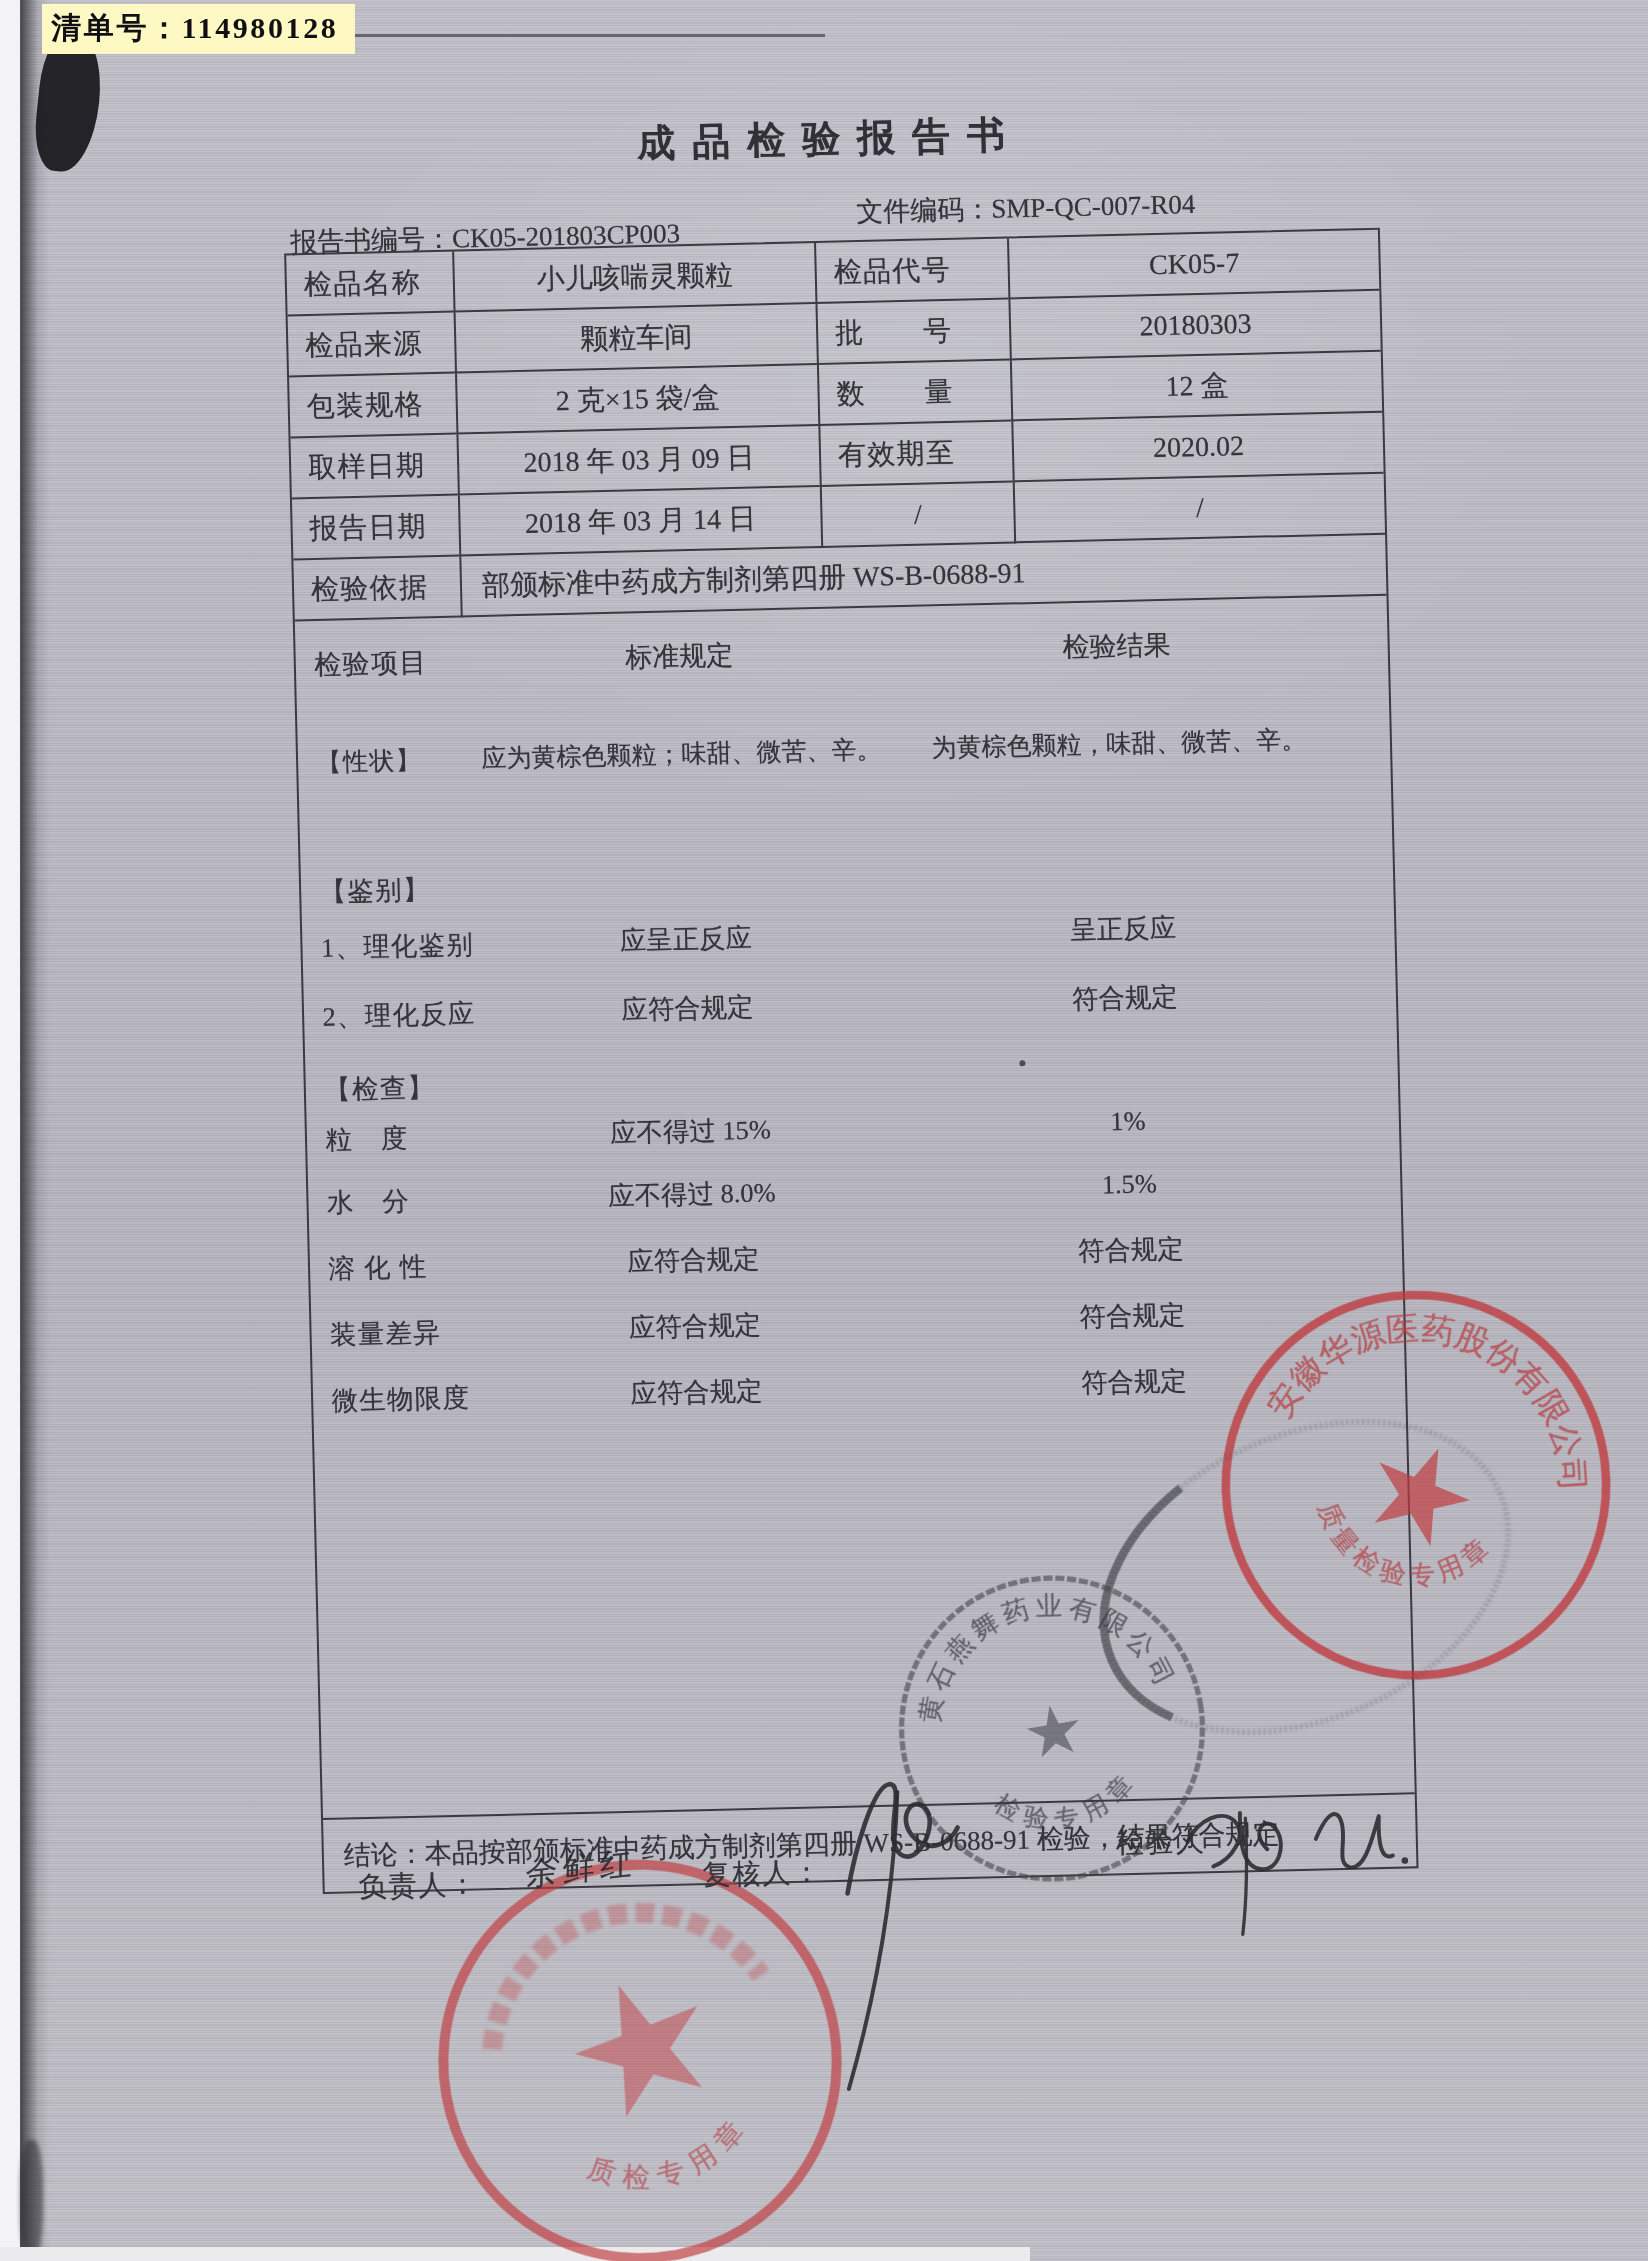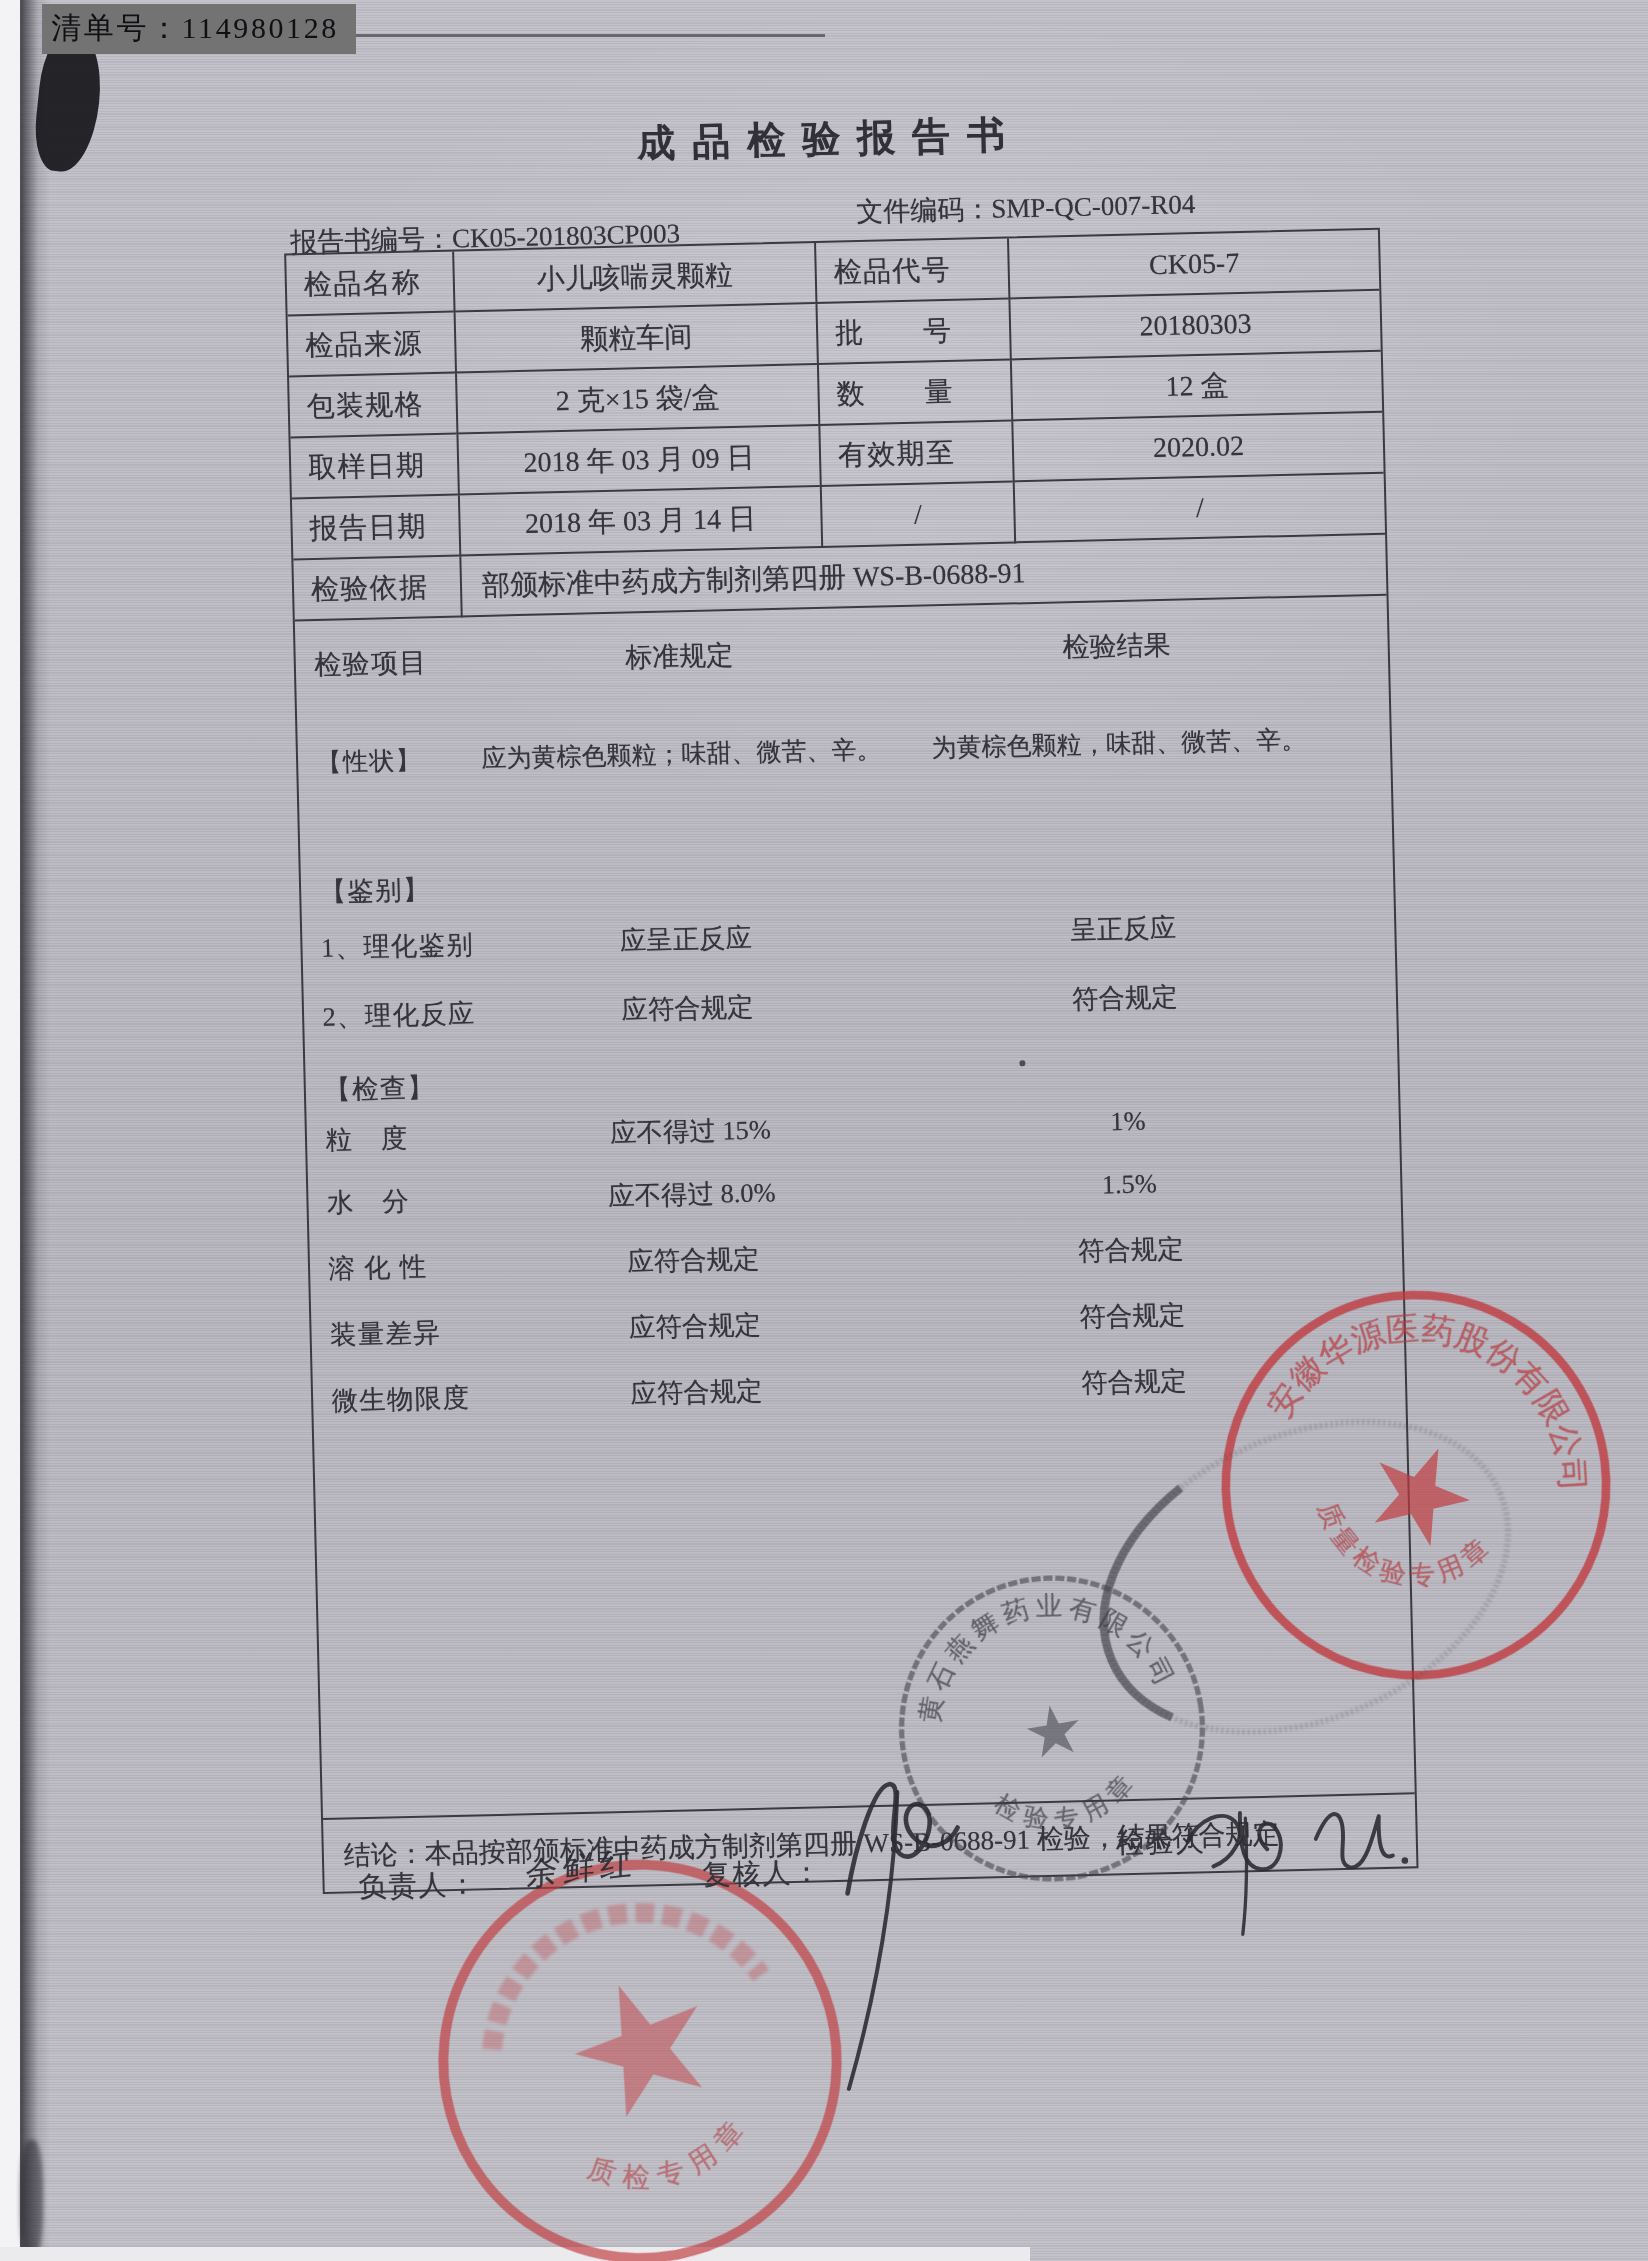--- a/index.html
+++ b/index.html
@@ -15,22 +15,22 @@
   .edge-white-left{position:absolute;left:0;top:0;width:21px;height:2261px;background:#f3f3f5;z-index:6;}
   .edge-dark-left{position:absolute;left:20px;top:0;width:30px;height:2261px;z-index:6;
     background:linear-gradient(to right, rgba(25,25,30,.75), rgba(25,25,30,.12) 60%, rgba(25,25,30,0));}
   .blob-topleft{position:absolute;left:38px;top:32px;width:61px;height:140px;background:#17171b;
     border-radius:46% 54% 58% 42%;transform:rotate(6deg);opacity:.92;z-index:7;}
   .blob-bottomleft{position:absolute;left:20px;top:2140px;width:22.5px;height:119px;background:#2a2a30;
     border-radius:40%;opacity:.55;z-index:7;filter:blur(2px);}
   .edge-bottom{position:absolute;left:0;bottom:0;width:1030px;height:14.5px;background:#ebebee;z-index:7;}
   .topline{position:absolute;left:46px;top:34px;width:779px;height:2.6px;background:rgba(35,35,40,.55);z-index:7;}
   
-  .listno{position:absolute;left:42px;top:4px;z-index:9;background:#737373;padding:4px 17px 5.3px 9.2px;
-    font-size:30px;font-weight:normal;letter-spacing:2.6px;color:#101014;font-family:"Liberation Serif",serif;}
+  .listno{position:absolute;left:42px;top:4px;z-index:9;background:#fef9c3;padding:4px 17px 5.3px 9.2px;
+    font-size:30px;font-weight:bold;letter-spacing:2.6px;color:#101014;font-family:"Liberation Serif",serif;}
   
   .sheet{position:absolute;left:0;top:0;width:1648px;height:2261px;z-index:8;
     transform:rotate(-1.35deg);transform-origin:826px 1090px;
     text-shadow:0 0 0.7px rgba(44,44,52,.55);}
   .title{position:absolute;left:304px;top:114px;width:1096px;text-align:center;
     font-size:38px;font-weight:bold;letter-spacing:17px;color:#303036;}
   .meta{position:absolute;left:305px;top:195px;width:1096px;font-size:27px;}
   .meta .m-left{position:absolute;left:5.3px;top:17px;}
   .meta .m-right{position:absolute;left:572px;top:0;}
   

